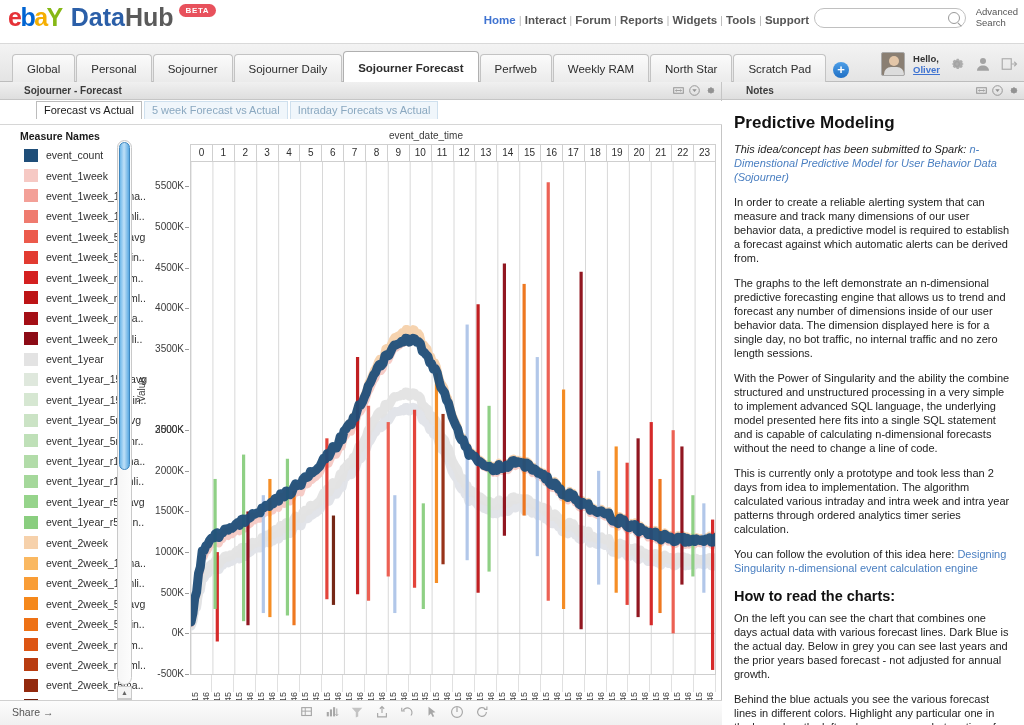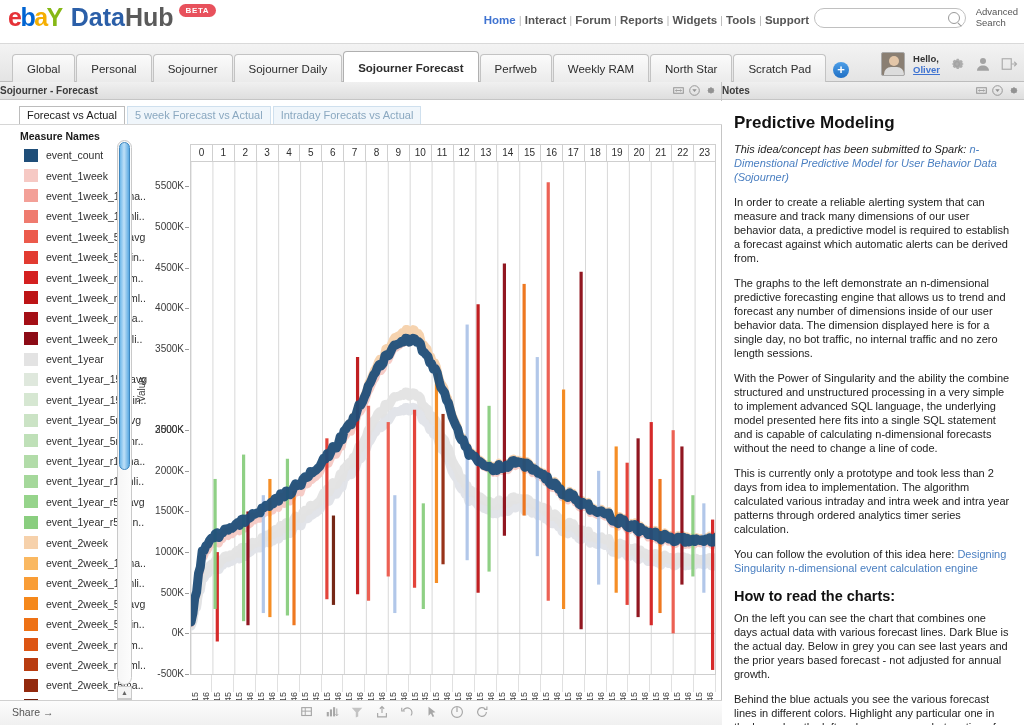--- a/index.html
+++ b/index.html
@@ -109,29 +109,29 @@
 
   
   #left-panel {
     position: absolute; left: 0; top: 82px; width: 722px; height: 643px;
     background: #ffffff; border-right: 1px solid #c5c5c5;
   }
   .panel-bar {
     height: 18px; background: linear-gradient(to bottom,#f0f0f0,#dedede);
     border-bottom: 1px solid #c5c5c5;
     font-size: 10px; font-weight: bold; color: #3b3b3b;
-    padding: 3px 0; position: relative;
+    padding: 3px 24px; position: relative;
   }
   .panel-bar-icons { position: absolute; right: 5px; top: 3px; display: flex; gap: 5px; }
   .pbi { width: 11px; height: 11px; opacity: 0.65; }
 
   #chart-tabs {
     position: absolute; left: 0; top: 19px; width: 722px; height: 24px;
     background: #ffffff; border-bottom: 1px solid #d6d6d6;
-    display: flex; align-items: flex-end; padding-left: 19px;
+    display: flex; align-items: flex-start; padding-left: 36px;
   }
   .ctab {
     height: 18px; line-height: 17px; padding: 0 7px; font-size: 11px;
     border: 1px solid #cfe0ee; border-bottom: none; background: #f0f6fb;
     color: #8aa8c0; margin-right: 2px; cursor: pointer; white-space: nowrap;
   }
   .ctab.active { background: #fff; color: #1b1b1b; border-color: #bcbcbc; }
 
   
   #legend { position: absolute; left: 6px; top: 48px; width: 126px; height: 645px; }
@@ -437,20 +437,21 @@
       </div>
     <div id="legend-scroll">
       <div id="legend-thumb"></div>
     </div>
     <div class="scroll-arrow" style="top:556px;">▲</div>
     <div class="scroll-arrow" style="top:569px;">▼</div>
   </div>
 
   <div id="chart-area">
     <div id="y-axis-title">Value</div>
+    <div id="x-axis-title">event_date_time</div>
     <div id="y-ticks">
         <div class="ytick" style="top: 26.381px; width: 40px;">5500K</div>
         <div class="ytick" style="top: 67.0159px; width: 40px;">5000K</div>
         <div class="ytick" style="top: 107.651px; width: 40px;">4500K</div>
         <div class="ytick" style="top: 148.286px; width: 40px;">4000K</div>
         <div class="ytick" style="top: 188.921px; width: 40px;">3500K</div>
         <div class="ytick" style="top: 239px; width: 40px; margin-top: 31px;">3000K</div>
         <div class="ytick" style="top: 270.19px; width: 40px;">2500K</div>
         <div class="ytick" style="top: 310.825px; width: 40px;">2000K</div>
         <div class="ytick" style="top: 351.46px; width: 40px;">1500K</div>

